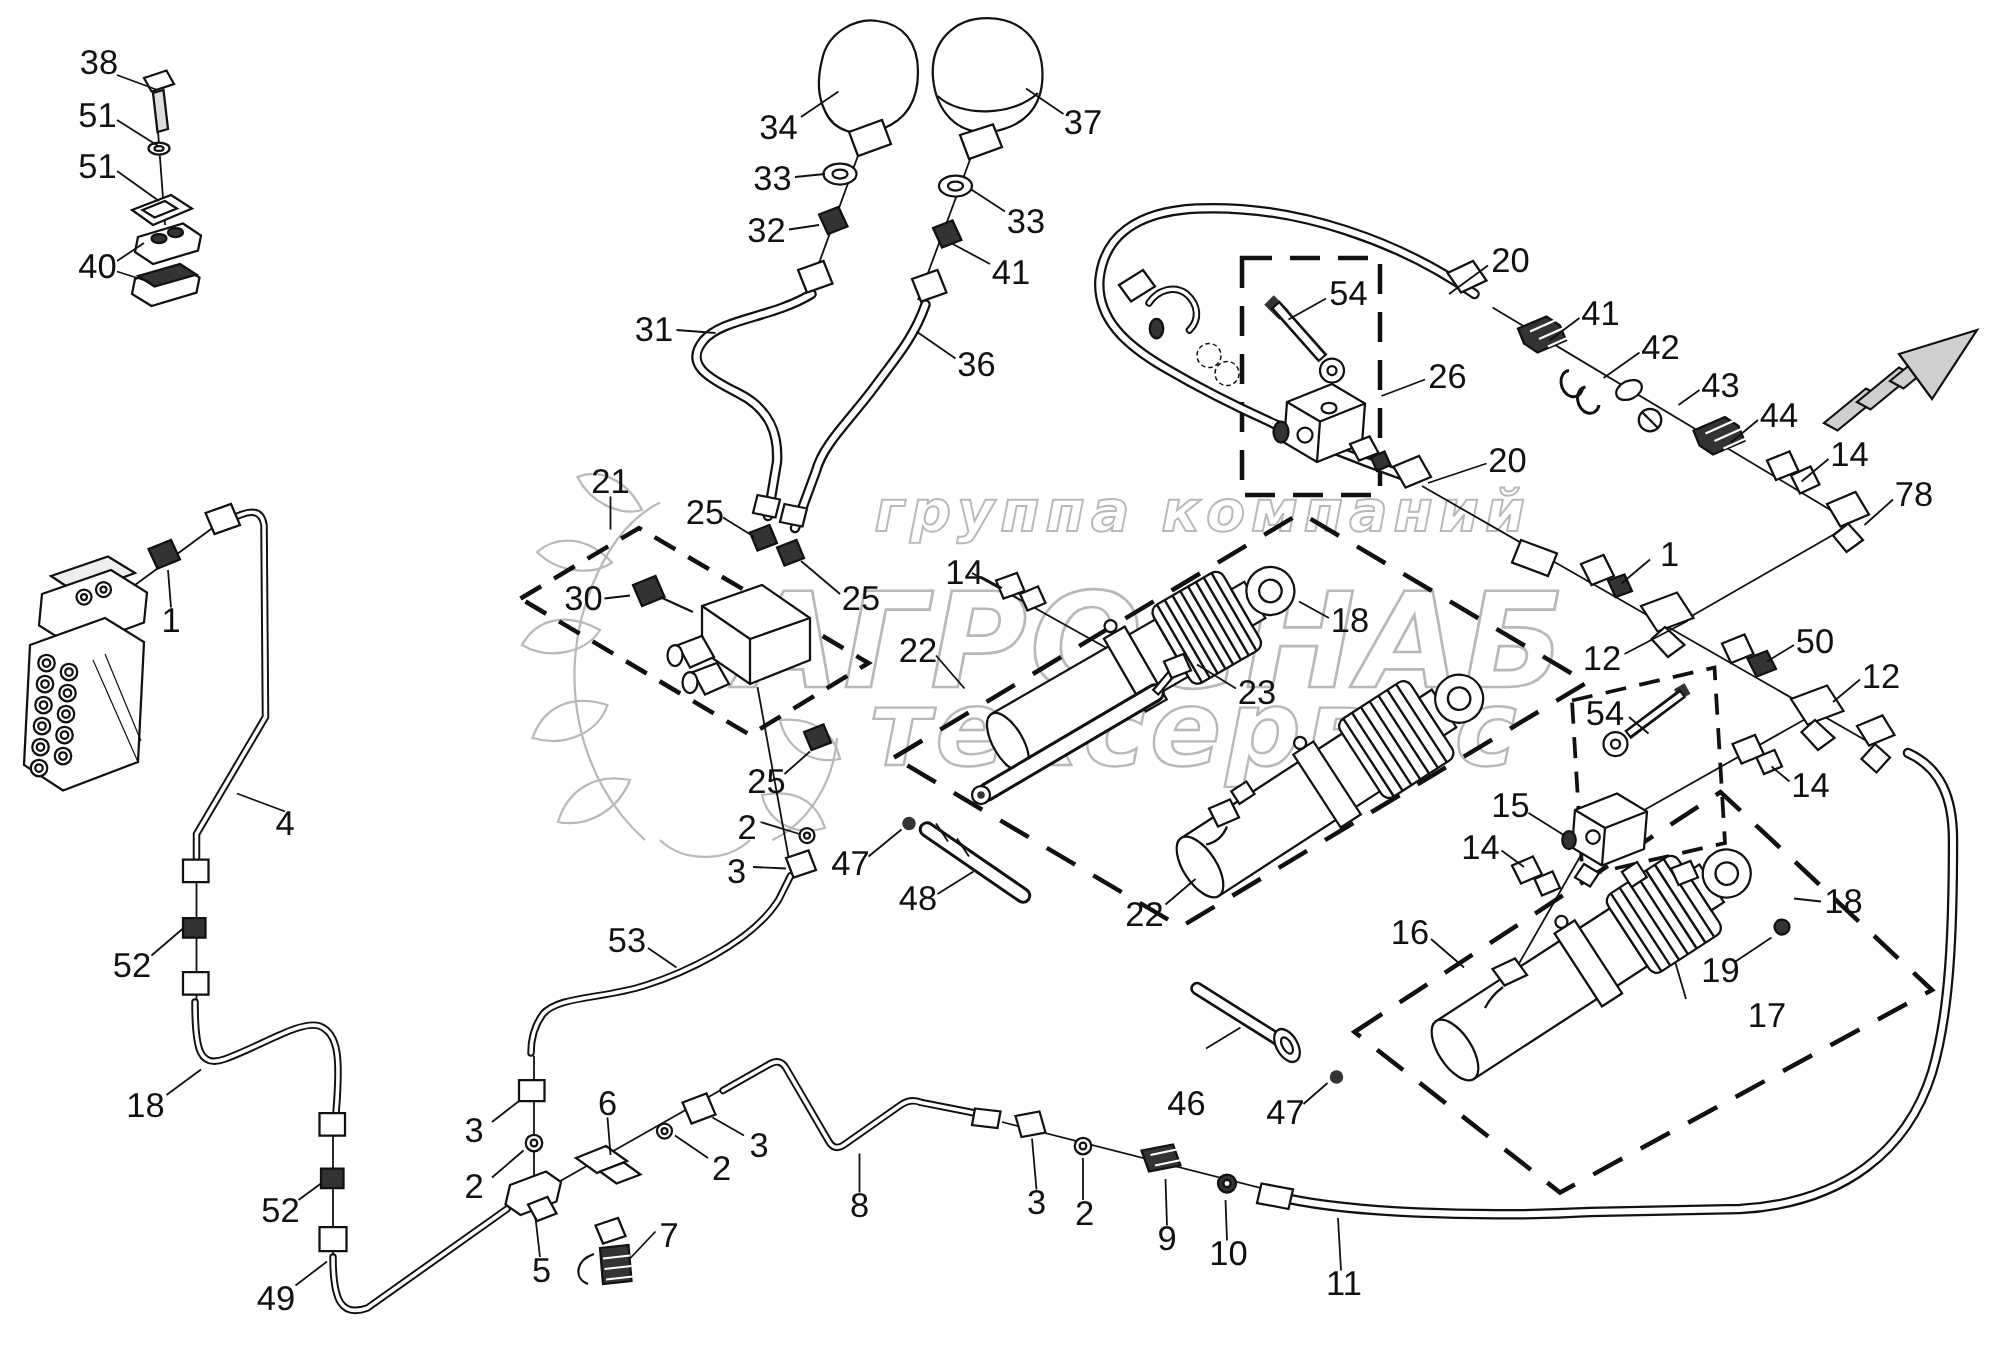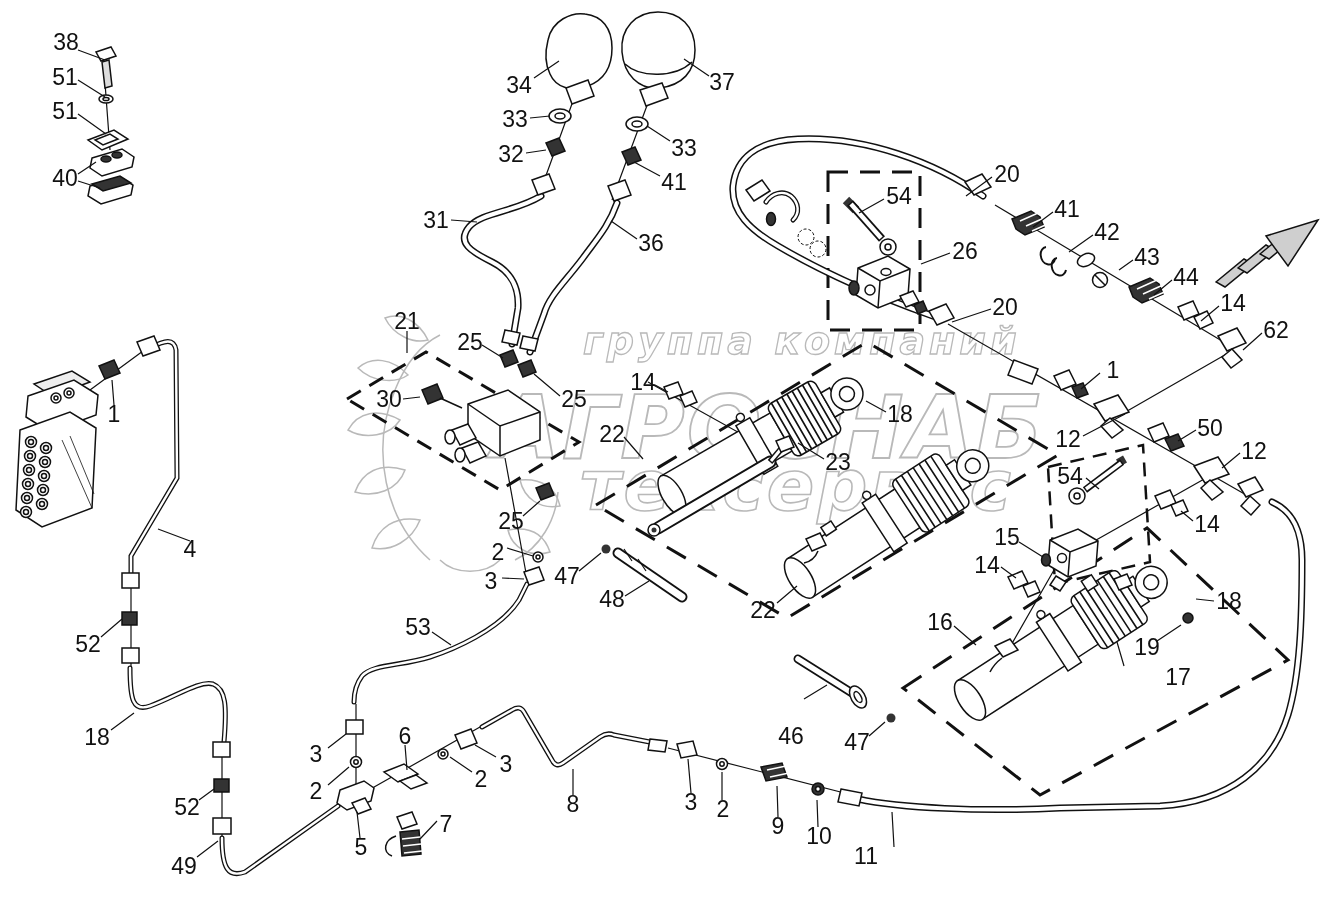--- a/index.html
+++ b/index.html
@@ -390,21 +390,21 @@
 <div class="co" style="left:684px;top:148px">33</div>
 <div class="co" style="left:674px;top:182px">41</div>
 <div class="co" style="left:436px;top:220px">31</div>
 <div class="co" style="left:651px;top:243px">36</div>
 <div class="co" style="left:1007px;top:174px">20</div>
 <div class="co" style="left:1067px;top:209px">41</div>
 <div class="co" style="left:1107px;top:232px">42</div>
 <div class="co" style="left:1147px;top:257px">43</div>
 <div class="co" style="left:1186px;top:277px">44</div>
 <div class="co" style="left:1233px;top:303px">14</div>
-<div class="co" style="left:1276px;top:330px">62</div>
+<div class="co" style="left:1276px;top:330px">78</div>
 <div class="co" style="left:899px;top:196px">54</div>
 <div class="co" style="left:965px;top:251px">26</div>
 <div class="co" style="left:407px;top:321px">21</div>
 <div class="co" style="left:470px;top:342px">25</div>
 <div class="co" style="left:574px;top:399px">25</div>
 <div class="co" style="left:389px;top:399px">30</div>
 <div class="co" style="left:511px;top:521px">25</div>
 <div class="co" style="left:498px;top:552px">2</div>
 <div class="co" style="left:491px;top:581px">3</div>
 <div class="co" style="left:643px;top:382px">14</div>
@@ -440,16 +440,16 @@
 <div class="co" style="left:405px;top:736px">6</div>
 <div class="co" style="left:361px;top:847px">5</div>
 <div class="co" style="left:446px;top:824px">7</div>
 <div class="co" style="left:481px;top:779px">2</div>
 <div class="co" style="left:506px;top:764px">3</div>
 <div class="co" style="left:573px;top:804px">8</div>
 <div class="co" style="left:691px;top:802px">3</div>
 <div class="co" style="left:723px;top:809px">2</div>
 <div class="co" style="left:778px;top:826px">9</div>
 <div class="co" style="left:819px;top:836px">10</div>
-<div class="co" style="left:866px;top:856px">11</div>
+<div class="co" style="left:896px;top:856px">11</div>
 <div class="co" style="left:114px;top:414px">1</div>
 
 </div>
 
 </body></html>

